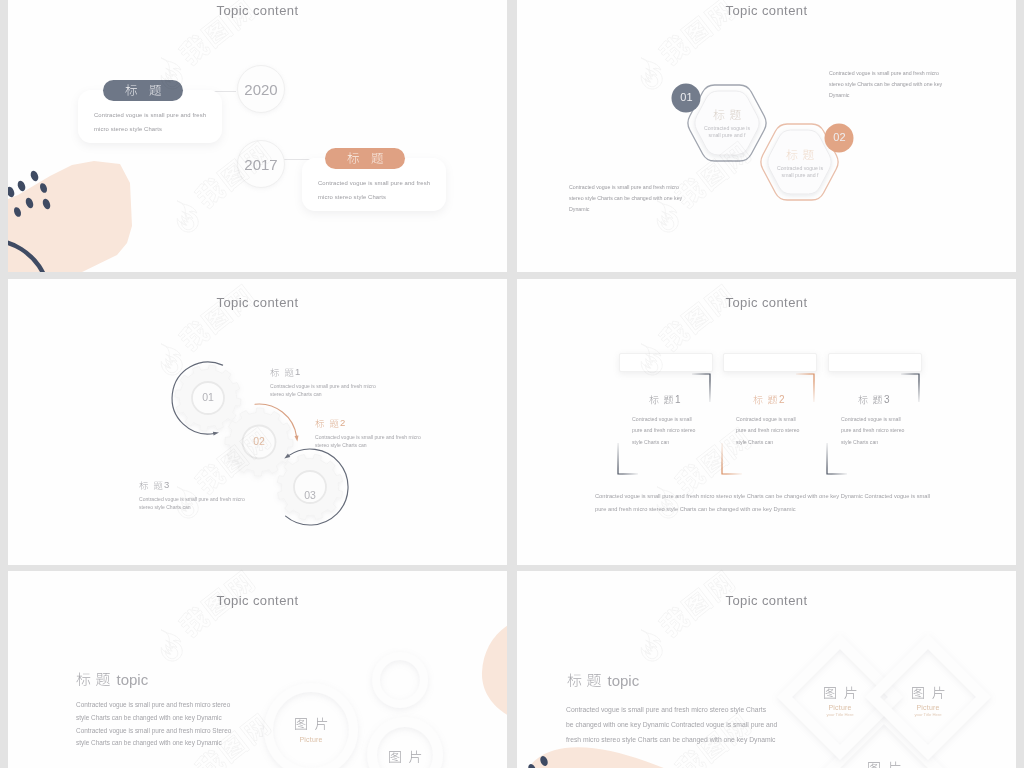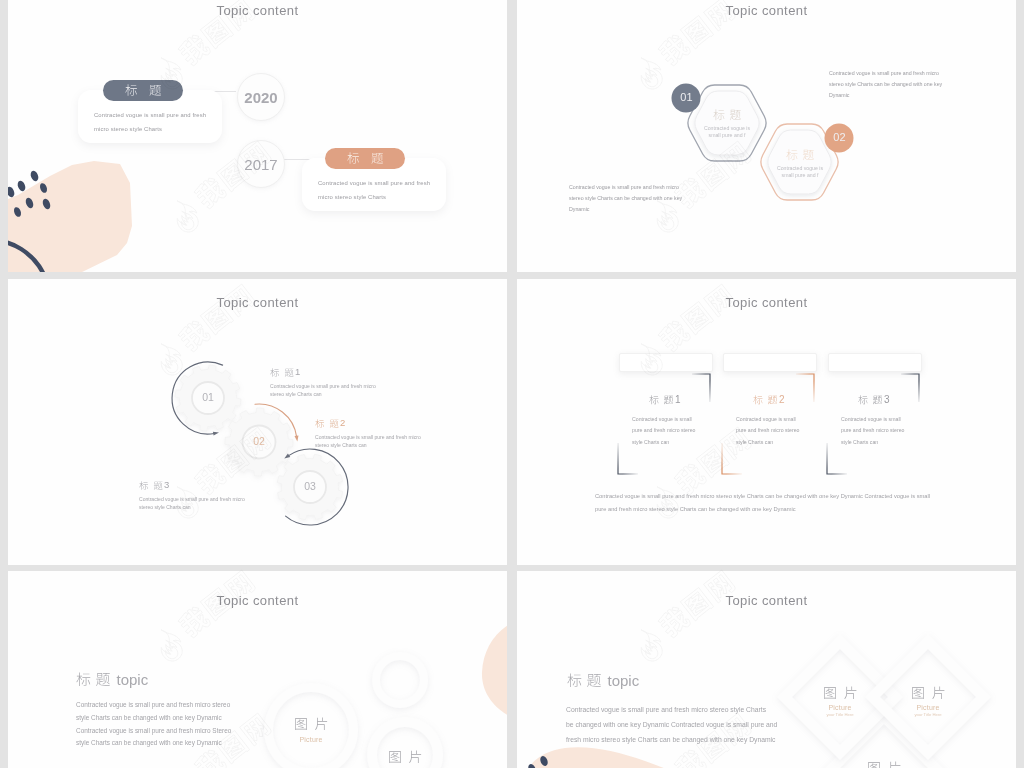--- a/index.html
+++ b/index.html
@@ -54,21 +54,21 @@
       <p style="position:absolute;left:16px;top:33px;">micro stereo style Charts</p>
     </div>
     <div class="pill" style="left:95px;top:80px;width:80px;height:21px;background:#6e7787;">
       <span class="cjkbox cjk">
           <svg width="36.50" height="12.50" viewBox="0 -860 2920 1000" xmlns="http://www.w3.org/2000/svg">
             <path transform="translate(0,0) scale(1,-1)" d="M465 750V704H899V750ZM783 330C833 233 883 105 901 29L947 45C928 121 877 247 827 343ZM507 341C478 233 432 126 373 54C385 48 406 34 414 27C470 103 521 216 552 331ZM423 511V465H646V-3C646 -17 642 -21 627 -22C613 -22 564 -23 505 -21C512 -37 520 -57 522 -71C594 -71 638 -70 663 -62C687 -53 695 -37 695 -4V465H951V511ZM219 835V614H59V567H207C170 436 97 285 28 208C38 197 53 179 59 165C118 235 178 355 219 473V-72H267V477C304 427 354 353 372 321L405 360C384 388 296 504 267 537V567H407V614H267V835Z" fill="#f4f4f6"></path>
             <path transform="translate(1920,0) scale(1,-1)" d="M163 620H402V527H163ZM163 751H402V659H163ZM119 790V487H448V790ZM704 538C696 266 671 128 460 58C469 50 481 35 486 25C708 102 739 249 747 538ZM729 196C796 149 874 80 913 36L945 66C905 110 826 176 760 221ZM142 304C135 154 113 34 41 -45C52 -52 72 -65 79 -71C121 -20 148 44 164 122C259 -25 422 -51 651 -51H936C939 -38 948 -18 956 -7C912 -8 684 -8 652 -8C513 -8 396 1 307 44V198H486V239H307V362H504V403H52V362H264V69C227 95 197 130 173 175C179 214 183 256 185 301ZM548 633V211H591V592H850V212H895V633H702C715 664 728 705 740 743H950V786H502V743H690C681 708 668 664 657 633Z" fill="#f4f4f6"></path>
           </svg>
         </span>
     </div>
-    <div class="yearcircle" style="left:229px;top:73px;width:46px;height:46px;font-weight:bold;">2020</div>
+    <div class="yearcircle" style="left:229px;top:65px;width:46px;height:46px;">2020</div>
 
     <div class="card1" style="left:294px;top:158px;width:144px;height:53px;">
       <p style="position:absolute;left:16px;top:19px;">Contracted vogue is small pure and fresh</p>
       <p style="position:absolute;left:16px;top:33px;">micro stereo style Charts</p>
     </div>
     <div class="pill" style="left:317px;top:148px;width:80px;height:21px;background:#dfa183;">
       <span class="cjkbox cjk">
           <svg width="36.50" height="12.50" viewBox="0 -860 2920 1000" xmlns="http://www.w3.org/2000/svg">
             <path transform="translate(0,0) scale(1,-1)" d="M465 750V704H899V750ZM783 330C833 233 883 105 901 29L947 45C928 121 877 247 827 343ZM507 341C478 233 432 126 373 54C385 48 406 34 414 27C470 103 521 216 552 331ZM423 511V465H646V-3C646 -17 642 -21 627 -22C613 -22 564 -23 505 -21C512 -37 520 -57 522 -71C594 -71 638 -70 663 -62C687 -53 695 -37 695 -4V465H951V511ZM219 835V614H59V567H207C170 436 97 285 28 208C38 197 53 179 59 165C118 235 178 355 219 473V-72H267V477C304 427 354 353 372 321L405 360C384 388 296 504 267 537V567H407V614H267V835Z" fill="#fbf3ed"></path>
             <path transform="translate(1920,0) scale(1,-1)" d="M163 620H402V527H163ZM163 751H402V659H163ZM119 790V487H448V790ZM704 538C696 266 671 128 460 58C469 50 481 35 486 25C708 102 739 249 747 538ZM729 196C796 149 874 80 913 36L945 66C905 110 826 176 760 221ZM142 304C135 154 113 34 41 -45C52 -52 72 -65 79 -71C121 -20 148 44 164 122C259 -25 422 -51 651 -51H936C939 -38 948 -18 956 -7C912 -8 684 -8 652 -8C513 -8 396 1 307 44V198H486V239H307V362H504V403H52V362H264V69C227 95 197 130 173 175C179 214 183 256 185 301ZM548 633V211H591V592H850V212H895V633H702C715 664 728 705 740 743H950V786H502V743H690C681 708 668 664 657 633Z" fill="#fbf3ed"></path>
@@ -162,21 +162,21 @@
       <path d="M247.0 125.2 A38.0 38.0 0 0 1 288.6 157.7" fill="none" stroke="#d9a183" stroke-width="1.15" stroke-linecap="round"></path>
       <path d="M289.3 162.5 L286.5 156.9 L290.5 156.4 Z" fill="#d9a183"></path>
       <path d="M277.6 237.1 A38.0 38.0 0 1 0 280.2 176.9" fill="none" stroke="#646a78" stroke-width="1.15" stroke-linecap="round"></path>
       <path d="M276.3 179.6 L279.9 174.6 L282.2 177.9 Z" fill="#6a6f7c"></path>
     </svg>
 
     <div style="position:absolute;left:185px;top:112px;width:30px;text-align:center;
                 font-size:10.5px;font-weight:300;color:#b3b3b8;">01</div>
     <div style="position:absolute;left:236px;top:156px;width:30px;text-align:center;
                 font-size:10.5px;font-weight:300;color:#e3bda4;">02</div>
-    <div style="position:absolute;left:287px;top:201px;width:30px;text-align:center;
+    <div style="position:absolute;left:287px;top:210px;width:30px;text-align:center;
                 font-size:10.5px;font-weight:300;color:#b3b3b8;">03</div>
 
     <div style="position:absolute;left:262px;top:83px;">
       <span class="cjkbox cjk"><svg width="23.94" height="9.50" viewBox="0 -860 2520 1000" xmlns="http://www.w3.org/2000/svg">
             <path transform="translate(0,0) scale(1,-1)" d="M465 750V704H899V750ZM783 330C833 233 883 105 901 29L947 45C928 121 877 247 827 343ZM507 341C478 233 432 126 373 54C385 48 406 34 414 27C470 103 521 216 552 331ZM423 511V465H646V-3C646 -17 642 -21 627 -22C613 -22 564 -23 505 -21C512 -37 520 -57 522 -71C594 -71 638 -70 663 -62C687 -53 695 -37 695 -4V465H951V511ZM219 835V614H59V567H207C170 436 97 285 28 208C38 197 53 179 59 165C118 235 178 355 219 473V-72H267V477C304 427 354 353 372 321L405 360C384 388 296 504 267 537V567H407V614H267V835Z" fill="#a8a8ad"></path>
             <path transform="translate(1520,0) scale(1,-1)" d="M163 620H402V527H163ZM163 751H402V659H163ZM119 790V487H448V790ZM704 538C696 266 671 128 460 58C469 50 481 35 486 25C708 102 739 249 747 538ZM729 196C796 149 874 80 913 36L945 66C905 110 826 176 760 221ZM142 304C135 154 113 34 41 -45C52 -52 72 -65 79 -71C121 -20 148 44 164 122C259 -25 422 -51 651 -51H936C939 -38 948 -18 956 -7C912 -8 684 -8 652 -8C513 -8 396 1 307 44V198H486V239H307V362H504V403H52V362H264V69C227 95 197 130 173 175C179 214 183 256 185 301ZM548 633V211H591V592H850V212H895V633H702C715 664 728 705 740 743H950V786H502V743H690C681 708 668 664 657 633Z" fill="#a8a8ad"></path>
           </svg></span><span style="font-size:9.5px;color:#a8a8ad;vertical-align:1px;margin-left:1px;">1</span>
       <div style="font-size:5.05px;color:#a5a5aa;line-height:7.5px;margin-top:3px;">Contracted vogue is small pure and fresh micro</div>
       <div style="font-size:5.05px;color:#a5a5aa;line-height:7.5px;">stereo style Charts can</div>
     </div>

